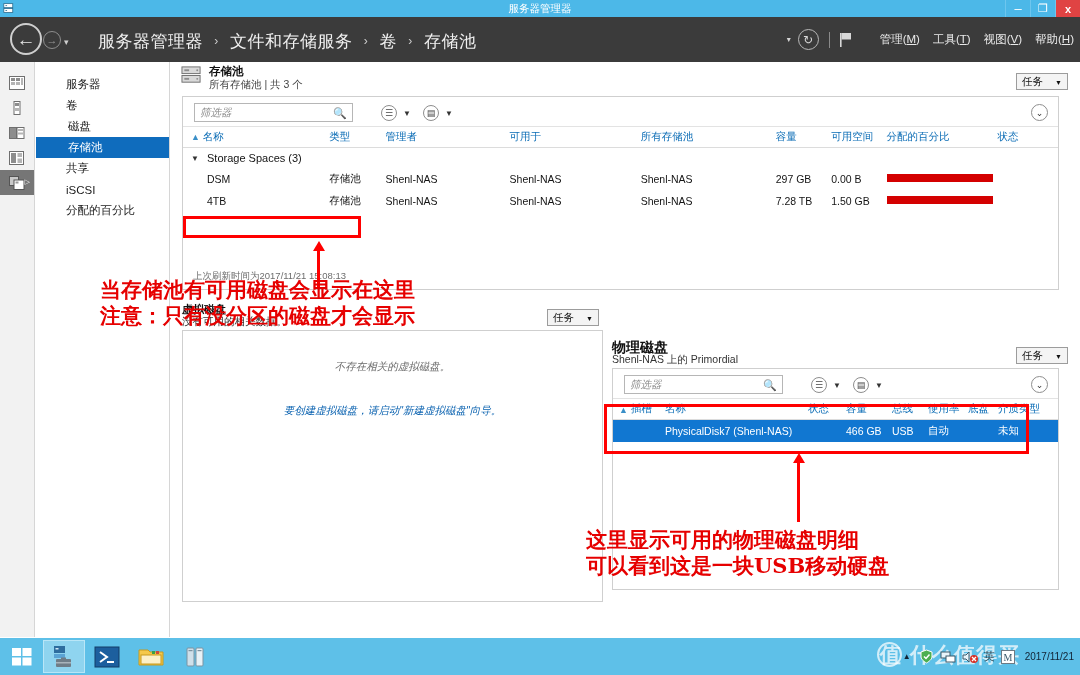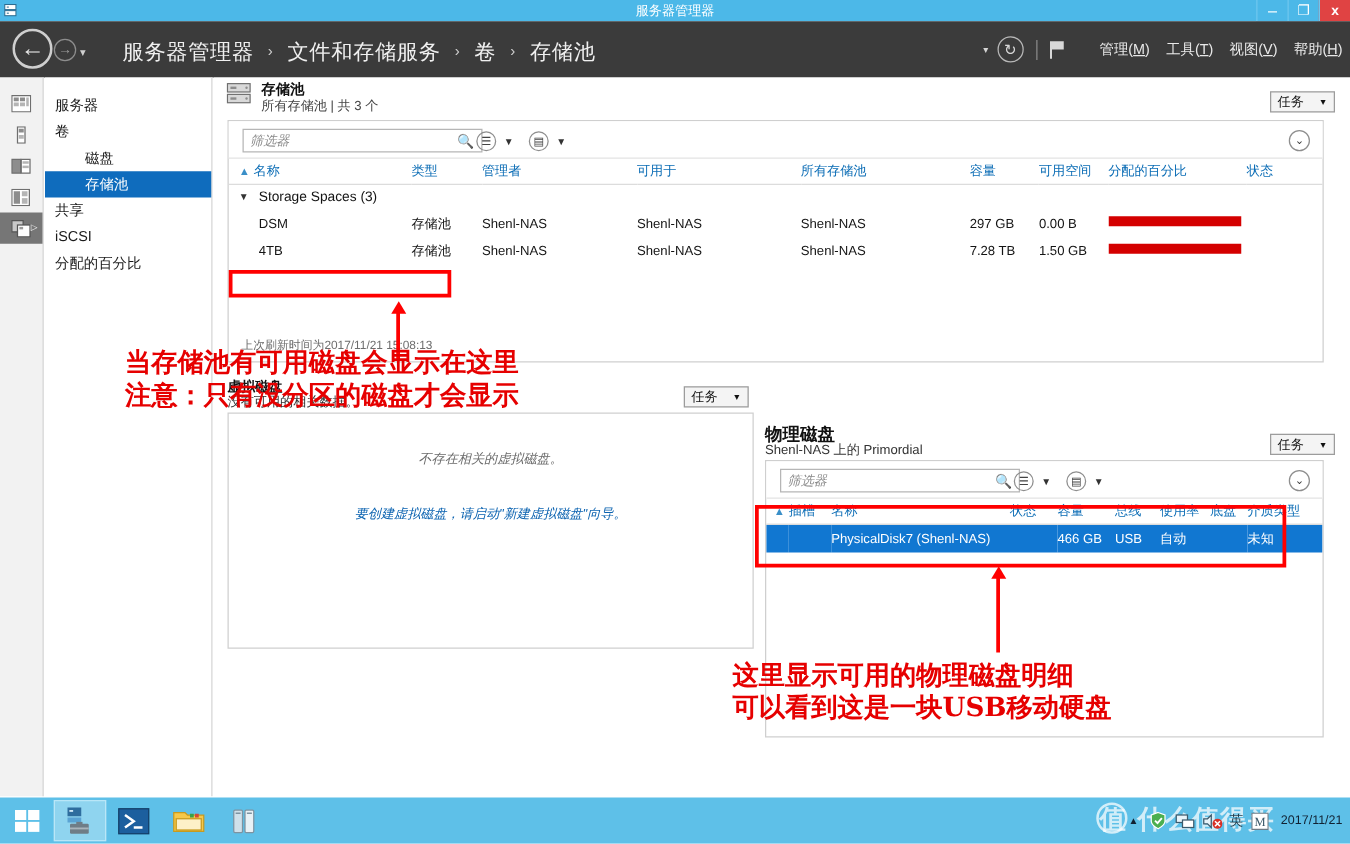--- a/index.html
+++ b/index.html
@@ -90,21 +90,21 @@
     position: absolute; right: 4px; top: 8px; color: #ffffff; font-size: 7px;
   }
 
   
   .navpane {
     position: absolute; left: 36px; top: 62px; width: 134px; height: 575px;
     background: #ffffff; border-right: 1px solid #d6d6d6;
   }
   .nav-item {
     height: 21px; display: flex; align-items: center;
-    font-size: 11.5px; color: #1b1b1b; padding-left: 8px; white-space: nowrap;
+    font-size: 11.5px; color: #1b1b1b; padding-left: 30px; white-space: nowrap;
   }
   .nav-item.indent { padding-left: 32px; }
   .nav-item.active { background: #0f6cbd; color: #ffffff; }
 
   
   .content {
     position: absolute; left: 171px; top: 62px; width: 909px; height: 575px;
     background: #ffffff;
   }
 
@@ -118,21 +118,21 @@
     height: 17px; width: 52px; font-size: 10.5px; color: #111;
     display: flex; align-items: center; padding-left: 5px;
   }
   .tasks-btn .tcaret { position: absolute; right: 5px; top: 5px; font-size: 7px; }
 
   .panel {
     position: absolute; background: #fff; border: 1px solid #cfcfcf;
   }
   .filterbar { position: relative; height: 30px; border-bottom: 1px solid #e3e3e3; background: #fff; }
   .filterbox {
-    position: absolute; left: 11px; top: 6px; width: 192px; height: 19px;
+    position: absolute; left: 11px; top: 6px; width: 159px; height: 19px;
     border: 1px solid #b6b6b6; background: #fff;
     font-size: 10.5px; color: #8a8a8a; font-style: italic;
     padding: 2px 0 0 5px;
   }
   .filterbox .mag { position: absolute; right: 5px; top: 3px; font-style: normal; color: #4a4a4a; font-size: 11px; }
   .fbtn {
     position: absolute; top: 8px; width: 16px; height: 16px; border-radius: 50%;
     border: 1px solid #8e8e8e; color: #444; font-size: 9px;
     display: flex; align-items: center; justify-content: center;
   }
@@ -415,21 +415,21 @@
     </div>
 
     <div>
       <div style="position:absolute; left:11px; top:240px; font-size:11px; font-weight:bold; color:#111;">虚拟磁盘</div>
       <div style="position:absolute; left:11px; top:253px; font-size:10.5px; color:#333;">没有可用的相关数据。</div>
       <div class="tasks-btn" style="left:376px; top:247px;">
         <span>任务</span>
         <span class="tcaret">▼</span>
       </div>
 
-      <div class="panel" style="left:11px; top:268px; width:421px; height:189px;">
+      <div class="panel" style="left:11px; top:268px; width:421px; height:272px;">
         <div class="vd-empty-1" style="margin-top:29px;">不存在相关的虚拟磁盘。</div>
         <div class="vd-empty-2" style="margin-top:30px;">要创建虚拟磁盘，请启动"新建虚拟磁盘"向导。</div>
       </div>
     </div>
 
     <div>
       <div style="position:absolute; left:441px; top:277px; font-size:14px; font-weight:bold; color:#111;">物理磁盘</div>
       <div style="position:absolute; left:441px; top:291px; font-size:10.5px; color:#333;">Shenl-NAS 上的 Primordial</div>
       <div class="tasks-btn" style="right:12px; top:285px;">
         <span>任务</span>

